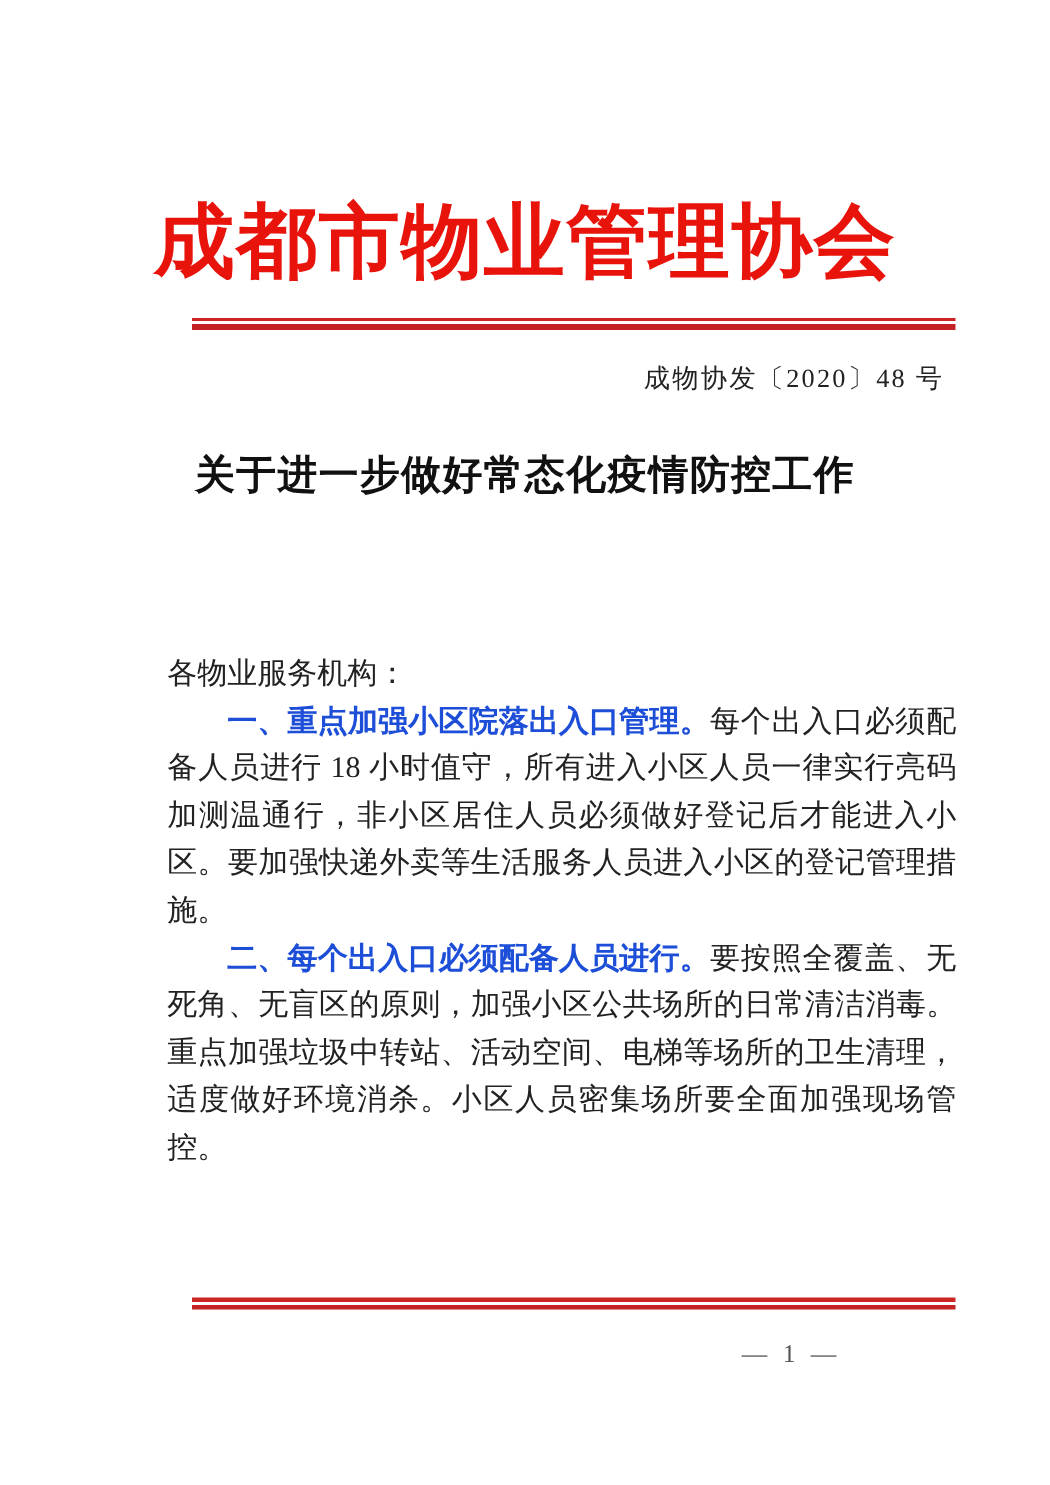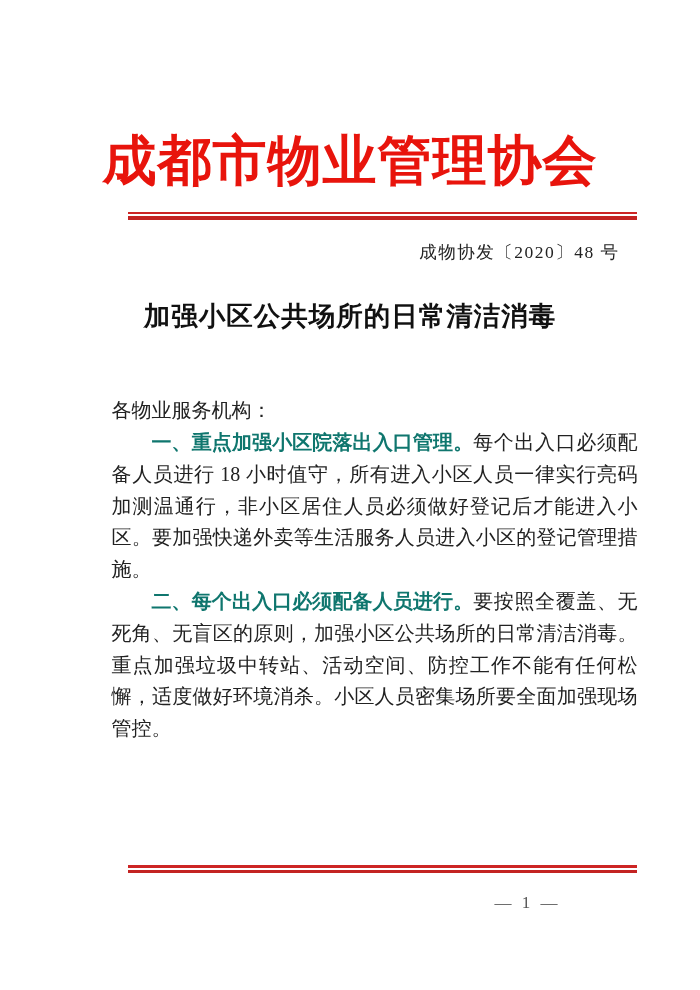--- a/index.html
+++ b/index.html
@@ -34,21 +34,21 @@
   .rule .thin  { height: 2px; background: #cd2524; }
   .rule .gap   { height: 2px; background: #ffffff; }
   .rule .thick { height: 4px; background: #c32322; }
   .rule-header { top: 212px; }
   .rule-footer { top: 865px; }
   .rule-footer .thin  { height: 3px; }
   .rule-footer .thick { height: 3px; }
   
   .doc-number {
     position: absolute;
-    top: 240px; left: 86px;
+    top: 240px; left: 96px;
     width: 502px;
     text-align: right;
     font-size: 17.5px;
     letter-spacing: 1.5px;
     color: #222;
     white-space: nowrap;
   }
   
   .doc-title {
     position: absolute;
@@ -56,33 +56,33 @@
     text-align: center;
     font-size: 26.5px;
     font-weight: bold;
     color: #111;
     line-height: 37px;
     letter-spacing: 1px;
   }
   
   .body-text {
     position: absolute;
-    top: 395px; left: 80px;
+    top: 434px; left: 80px;
     width: 526px;
     font-size: 20px;
     line-height: 31.6px;
     color: #222;
     text-align: justify;
   }
   .body-text p { margin: 0; }
   .body-text p.para { text-indent: 2em; }
   .lead {
-    font-family: Liberation Mono, monospace;
+    font-family: Liberation Serif, serif;
     font-weight: bold;
-    color: #0f766e;
+    color: #1d4ed8;
     letter-spacing: -0.5px;
   }
   
   .page-number {
     position: absolute;
     top: 893px; right: 108px;
     font-size: 17px;
     color: #555;
     letter-spacing: 3px;
     white-space: nowrap;
@@ -97,27 +97,27 @@
 
   <div class="rule rule-header">
     <div class="thin"></div>
     <div class="gap"></div>
     <div class="thick"></div>
   </div>
 
   <div class="doc-number">成物协发〔2020〕48 号</div>
 
   <div class="doc-title">
-    <div>加强小区公共场所的日常清洁消毒</div>
+    <div>关于进一步做好常态化疫情防控工作</div>
   </div>
 
   <div class="body-text">
     <p>各物业服务机构：</p>
     <p class="para"><span class="lead">一、重点加强小区院落出入口管理。</span><span>每个出入口必须配备人员进行 18 小时值守，所有进入小区人员一律实行亮码加测温通行，非小区居住人员必须做好登记后才能进入小区。要加强快递外卖等生活服务人员进入小区的登记管理措施。</span></p>
-    <p class="para"><span class="lead">二、每个出入口必须配备人员进行。</span><span>要按照全覆盖、无死角、无盲区的原则，加强小区公共场所的日常清洁消毒。重点加强垃圾中转站、活动空间、防控工作不能有任何松懈，适度做好环境消杀。小区人员密集场所要全面加强现场管控。</span></p>
+    <p class="para"><span class="lead">二、每个出入口必须配备人员进行。</span><span>要按照全覆盖、无死角、无盲区的原则，加强小区公共场所的日常清洁消毒。重点加强垃圾中转站、活动空间、电梯等场所的卫生清理，适度做好环境消杀。小区人员密集场所要全面加强现场管控。</span></p>
   </div>
 
   <div class="rule rule-footer">
     <div class="thin"></div>
     <div class="gap"></div>
     <div class="thick"></div>
   </div>
 
   <div class="page-number">— 1 —</div>
 

